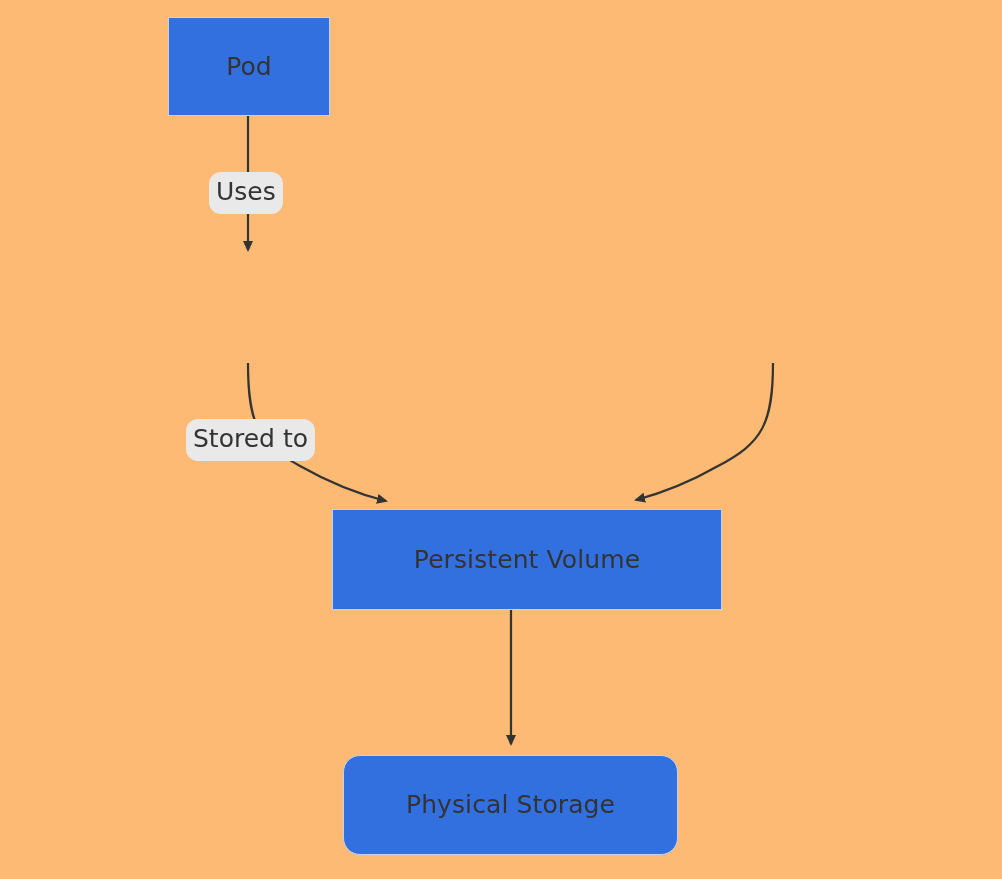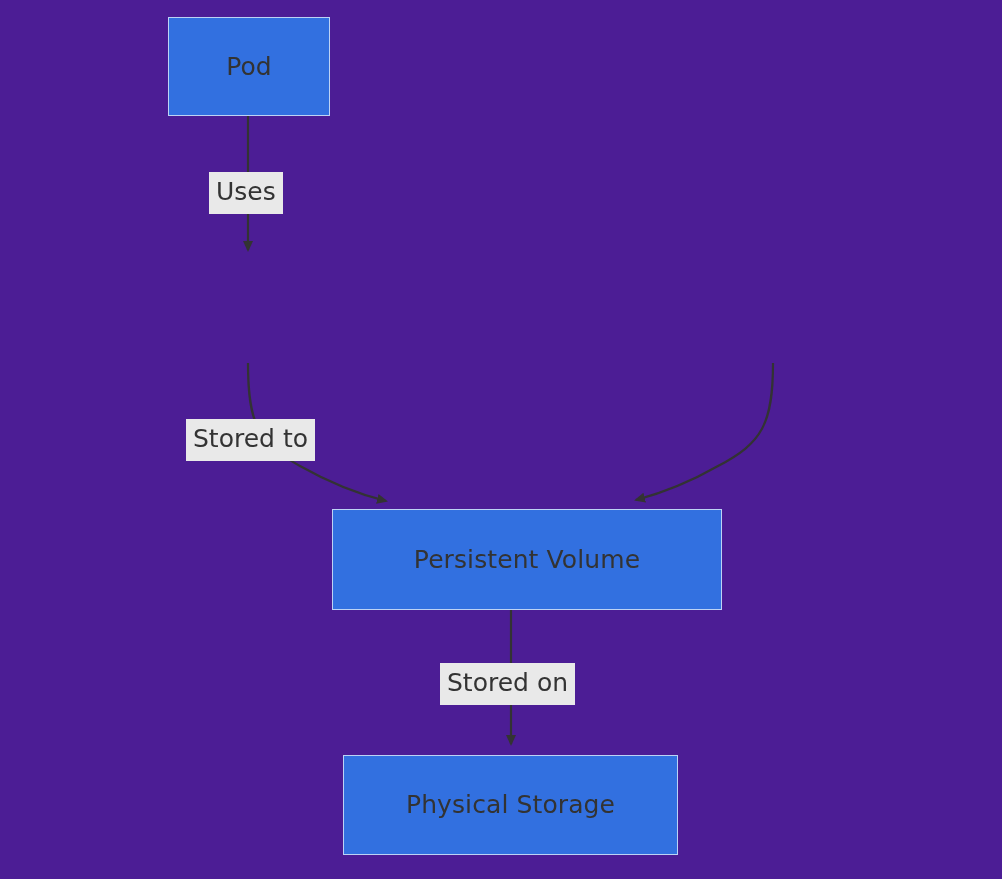--- a/index.html
+++ b/index.html
@@ -8,21 +8,21 @@
     padding: 0;
     background: #ffffff;
   }
   body {
     font-family: "DejaVu Sans", "Liberation Sans", sans-serif;
   }
   #diagram-canvas {
     position: relative;
     width: 1002px;
     height: 879px;
-    background: #4c1d95;
+    background: #fdba74;
     overflow: hidden;
   }
   #edge-layer {
     position: absolute;
     left: 0;
     top: 0;
     width: 1002px;
     height: 879px;
     pointer-events: none;
   }
@@ -43,33 +43,34 @@
     color: #333333;
     text-align: center;
     white-space: nowrap;
     letter-spacing: 0.1px;
   }
   
   #node-pod        { left: 168px; top: 17px;  width: 162px; height: 99px;  }
   #node-pvc        { left: 26px;  top: 261px; width: 444px; height: 102px; }
   #node-admin      { left: 570px; top: 261px; width: 407px; height: 102px; }
   #node-pv         { left: 332px; top: 509px; width: 390px; height: 101px; }
-  #node-storage    { left: 343px; top: 755px; width: 335px; height: 100px; }
+  #node-storage    { left: 343px; top: 755px; width: 335px; height: 100px; border-radius: 17px; }
 
   .edge-label {
     position: absolute;
     background: #e9e9e9;
     color: #333333;
     font-family: "DejaVu Sans", "Liberation Sans", sans-serif;
     font-size: 25px;
     line-height: 1.0;
     padding: 7px 7px 10px 7px;
     white-space: nowrap;
     box-sizing: border-box;
     text-align: center;
+    border-radius: 12px;
   }
   #label-uses     { left: 209px; top: 172px; }
   #label-binds    { left: 186px; top: 419px; }
   #label-creates  { left: 718px; top: 419px; }
   #label-stored   { left: 440px; top: 663px; }
 </style>
 </head>
 <body>
 
 <div id="diagram-canvas">
@@ -102,15 +103,14 @@
 
   <div class="node" id="node-storage">
     <span class="node-label">Physical Storage</span>
   </div>
 
   <div class="edge-label" id="label-uses">Uses</div>
 
   <div class="edge-label" id="label-binds">Stored to</div>
 
 
-  <div class="edge-label" id="label-stored">Stored on</div>
 
 </div>
 
 </body></html>

